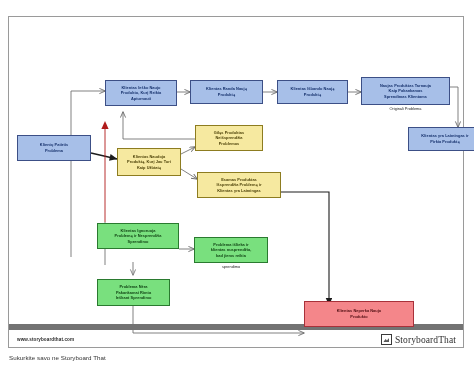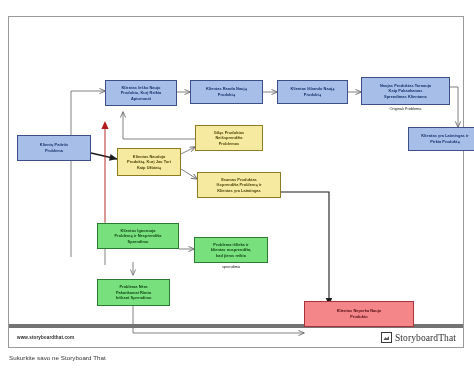--- a/index.html
+++ b/index.html
@@ -85,21 +85,21 @@
   }
   .overflow-dark { color: #1f1f1f; font-weight: normal; }
 
   
   #frame-footer {
     position: absolute;
     left: 0;
     bottom: 1px;
     width: 100%;
     height: 22px;
-    border-top: 4px solid #737373;
+    border-top: 6px solid #737373;
     box-sizing: border-box;
     text-align: right;
   }
   #site-url {
     position: absolute;
     left: 8px;
     top: 7px;
     font-size: 4.6px;
     font-weight: bold;
     color: #2b2b2b;

